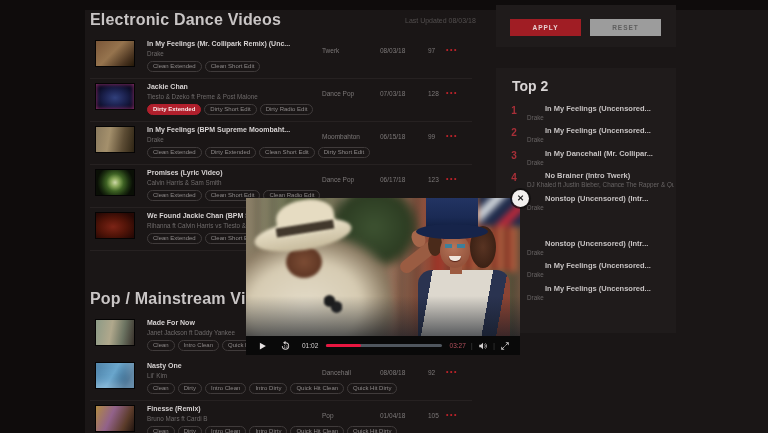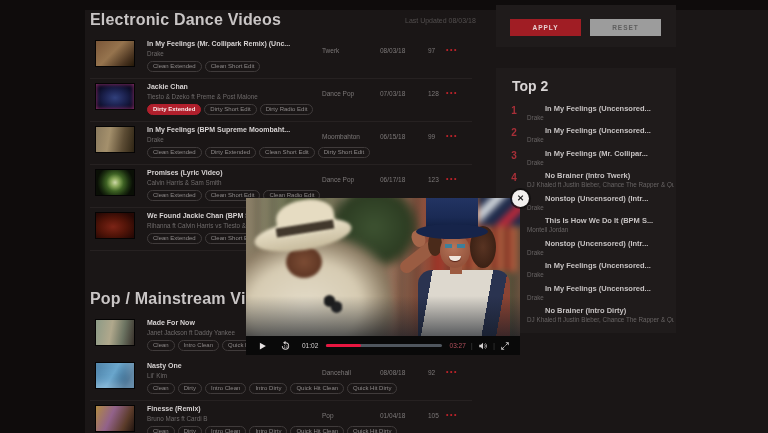--- a/index.html
+++ b/index.html
@@ -275,57 +275,47 @@
     <div class="t10title">In My Feelings (Uncensored...</div>
     <div class="t10artist">Drake</div>
   </div>
   <div class="t10item" style="top:58px">
     <div class="rank">2</div>
     <div class="t10title">In My Feelings (Uncensored...</div>
     <div class="t10artist">Drake</div>
   </div>
   <div class="t10item" style="top:81px">
     <div class="rank">3</div>
-    <div class="t10title">In My Feelings (Mr. Collipar...</div>
+    <div class="t10title">In My Dancehall (Mr. Collipar...</div>
     <div class="t10artist">Drake</div>
   </div>
   <div class="t10item" style="top:103px">
     <div class="rank">4</div>
     <div class="t10title">No Brainer (Intro Twerk)</div>
     <div class="t10artist">DJ Khaled ft Justin Bieber, Chance The Rapper &amp; Quavo</div>
   </div>
   <div class="t10item" style="top:126px">
     <div class="rank">5</div>
     <div class="t10title">Nonstop (Uncensored) (Intr...</div>
     <div class="t10artist">Drake</div>
   </div>
-  <div class="t10item" style="top:148px">
-    <div class="rank">6</div>
-    <div class="t10title">This Is How We Do It (BPM S...</div>
-    <div class="t10artist">Montell Jordan</div>
-  </div>
   <div class="t10item" style="top:171px">
     <div class="rank">7</div>
     <div class="t10title">Nonstop (Uncensored) (Intr...</div>
     <div class="t10artist">Drake</div>
   </div>
   <div class="t10item" style="top:193px">
     <div class="rank">8</div>
     <div class="t10title">In My Feelings (Uncensored...</div>
     <div class="t10artist">Drake</div>
   </div>
   <div class="t10item" style="top:216px">
     <div class="rank">9</div>
     <div class="t10title">In My Feelings (Uncensored...</div>
     <div class="t10artist">Drake</div>
-  </div>
-  <div class="t10item" style="top:238px">
-    <div class="rank">10</div>
-    <div class="t10title">No Brainer (Intro Dirty)</div>
-    <div class="t10artist">DJ Khaled ft Justin Bieber, Chance The Rapper &amp; Quavo</div>
   </div>
 </div>
 
 <div class="player">
   <div class="screen">
     <div class="scene-blur">
       <div class="windows"></div>
       <div class="foliage"></div>
       <div class="pole"></div>
       <div class="stall"></div>

